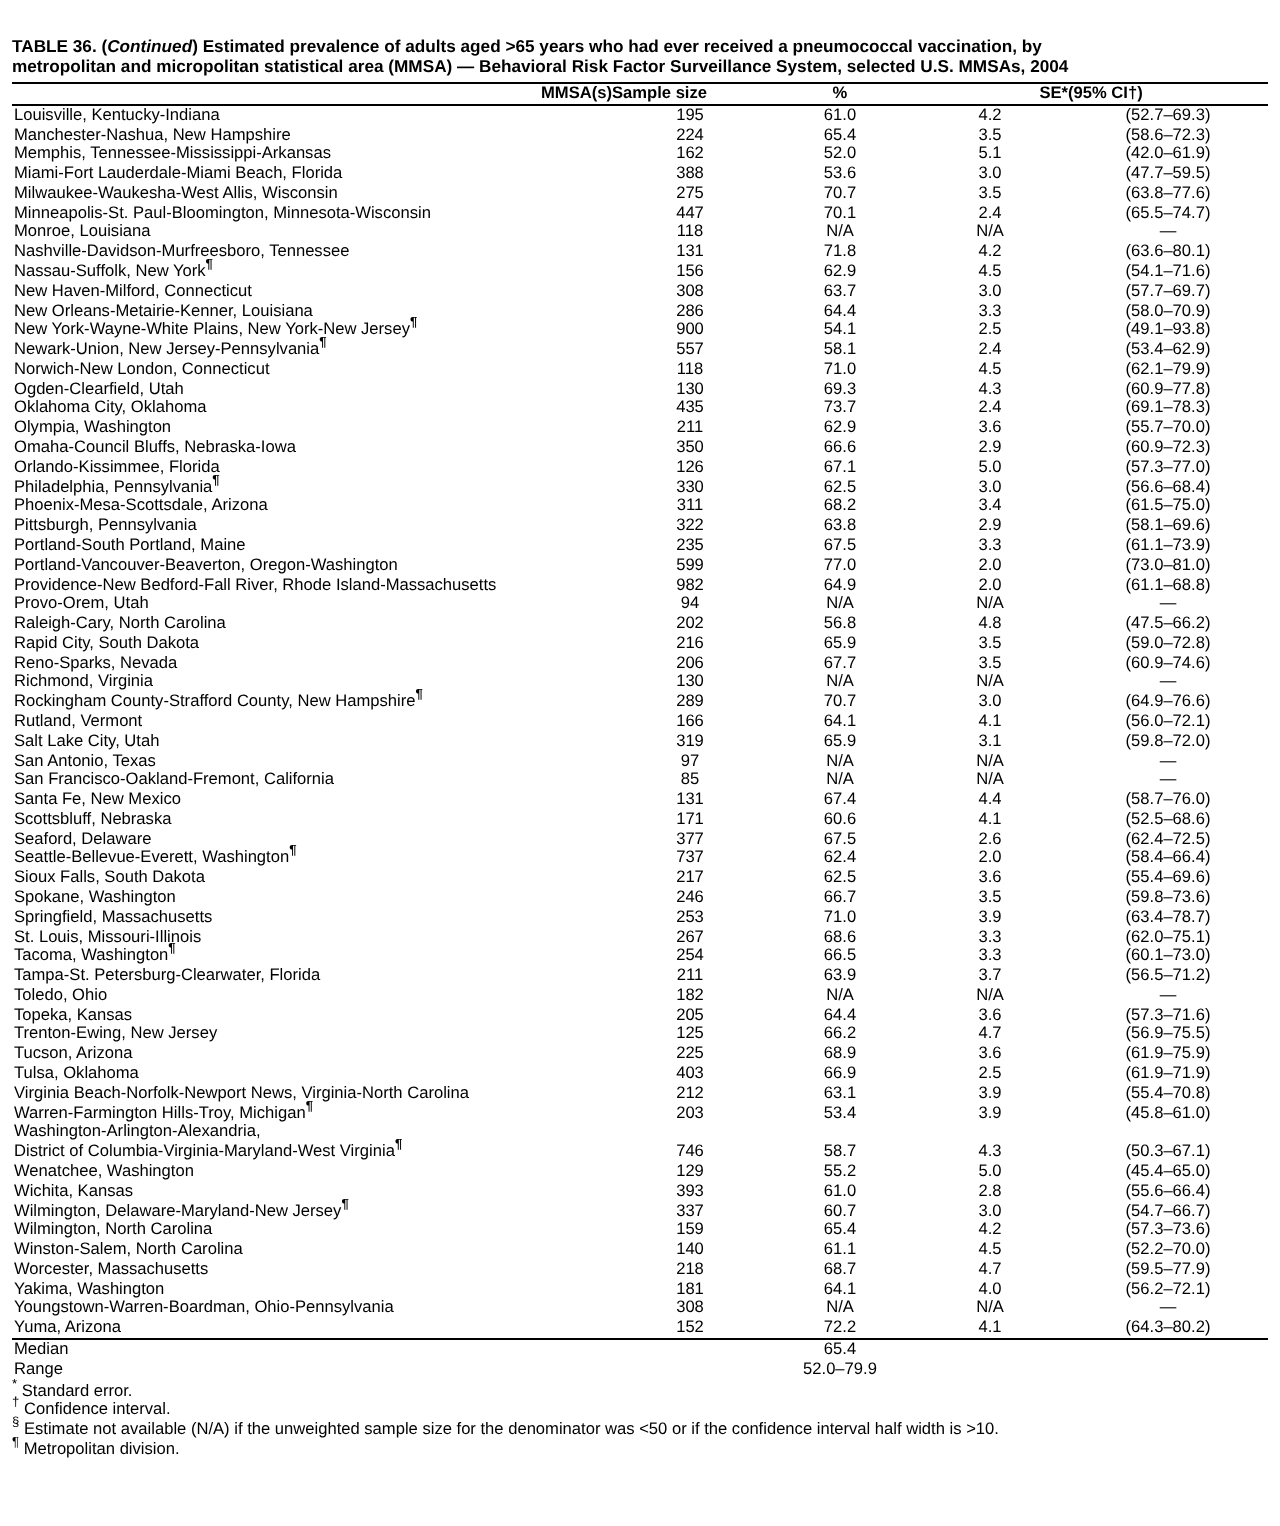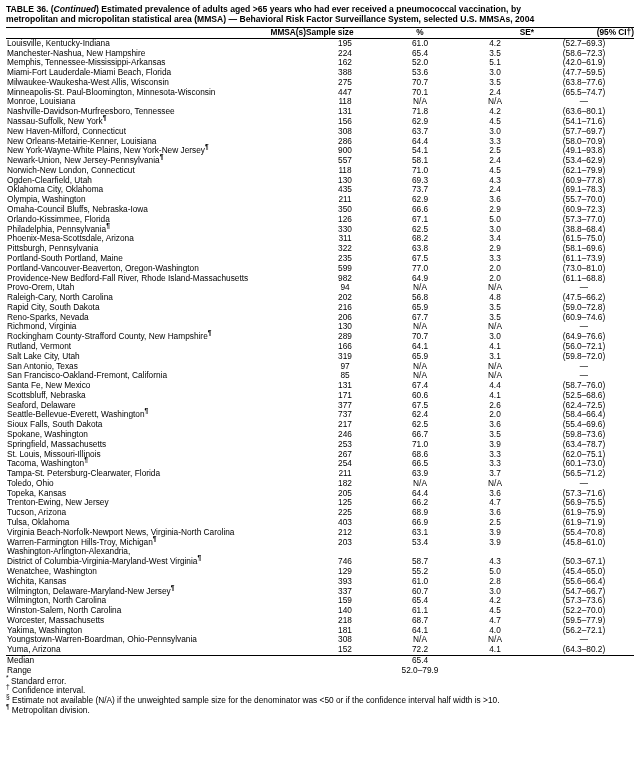--- a/index.html
+++ b/index.html
@@ -9,21 +9,21 @@
   }
   body {
     width: 640px;
     height: 763px;
     font-family: "Liberation Sans", sans-serif;
     font-size: 8.3px;
     color: #000000;
     overflow: hidden;
   }
   .page {
-    padding: 4px 6px 0 6px;
+    padding: 18px 6px 0 6px;
     box-sizing: border-box;
     width: 640px;
   }
   .table-title {
     font-size: 8.6px;
     font-weight: bold;
     line-height: 1.22;
     margin: 0 0 2px 0;
     text-align: left;
   }
@@ -44,21 +44,21 @@
   thead th {
     font-weight: bold;
     border-top: 1.4px solid #000;
     border-bottom: 1.4px solid #000;
     padding: 1px 0 1px 0;
   }
   .c-area { width: 300px; text-align: right; }
   .c-n    { width: 78px;  text-align: left; }
   .c-pct  { width: 72px;  text-align: center; }
   .c-se   { width: 78px;  text-align: right; margin-top: 20px; }
-  .c-ci   { width: 100px; text-align: right; }
+  .c-ci   { width: 100px; text-align: left; }
   tbody td { padding: 0.45px 0; }
   tbody td.area { text-align: left; padding-left: 1px; }
   tbody td.num { text-align: center; }
   .indent { padding-left: 10px; }
   sup {
     font-size: 6.6px;
     vertical-align: super;
     line-height: 0;
   }
   .dagger-b { font-weight: bold; }
@@ -226,21 +226,21 @@
           <td class="num">126</td>
           <td class="num">67.1</td>
           <td class="num">5.0</td>
           <td class="num">(57.3–77.0)</td>
         </tr>
         <tr>
           <td class="area">Philadelphia, Pennsylvania<sup class="dagger-b">¶</sup></td>
           <td class="num">330</td>
           <td class="num">62.5</td>
           <td class="num">3.0</td>
-          <td class="num">(38.8–68.4)</td>
+          <td class="num">(56.6–68.4)</td>
         </tr>
         <tr>
           <td class="area">Phoenix-Mesa-Scottsdale, Arizona</td>
           <td class="num">311</td>
           <td class="num">68.2</td>
           <td class="num">3.4</td>
           <td class="num">(61.5–75.0)</td>
         </tr>
         <tr>
           <td class="area">Pittsburgh, Pennsylvania</td>

